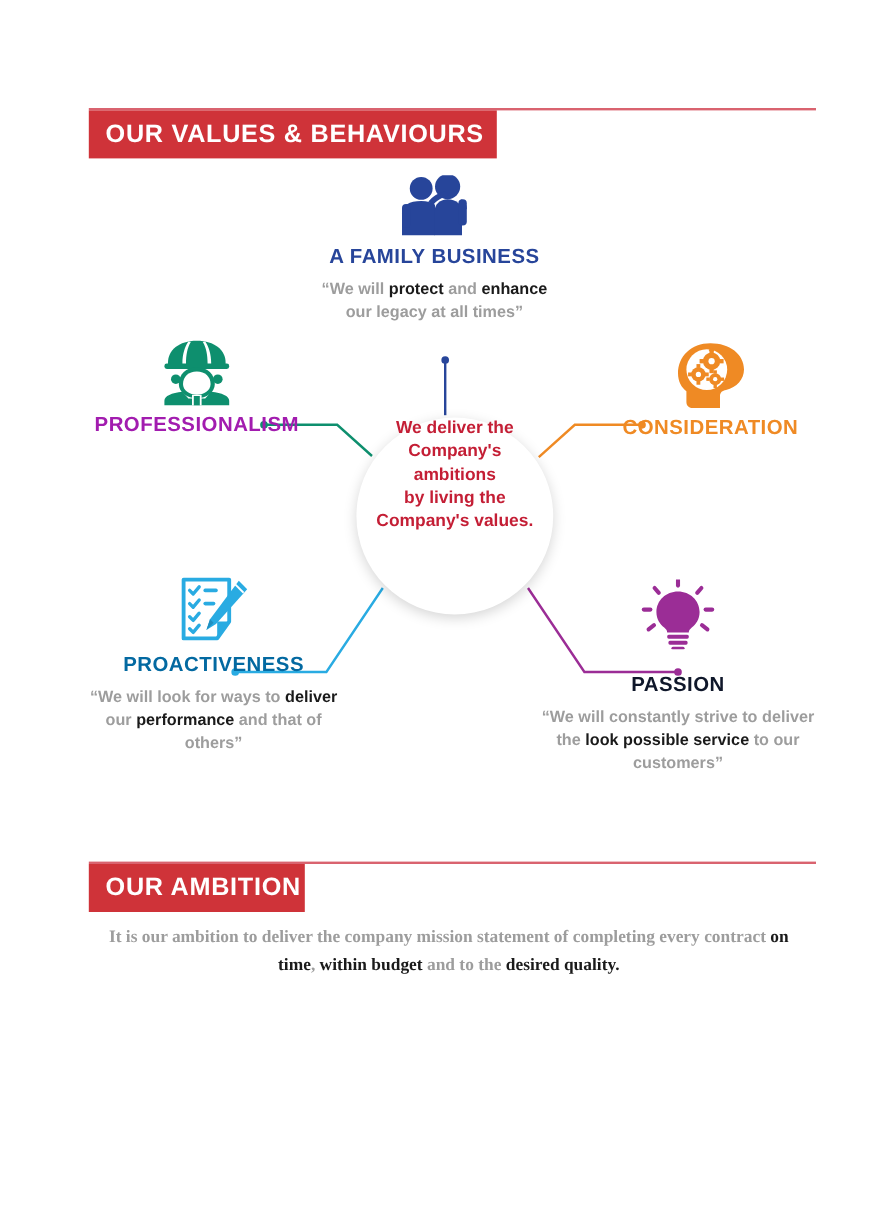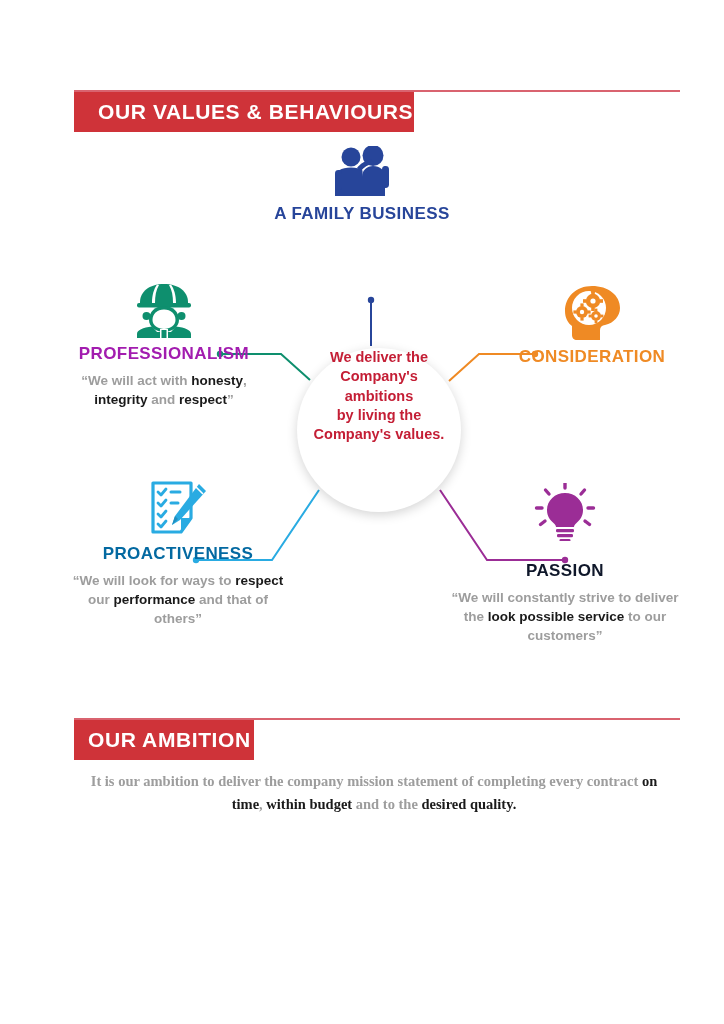--- a/index.html
+++ b/index.html
@@ -39,21 +39,21 @@
     align-items: center;
     font-family: "Liberation Sans", sans-serif;
   }
 
   #values-header { top: 90px; }
   #values-header .rule { width: 606px; }
   #values-header .chip {
     width: 340px;
     height: 40px;
     font-size: 21px;
-    padding-left: 24px;
+    padding-left: 14px;
     box-sizing: border-box;
   }
 
   #ambition-header { top: 718px; }
   #ambition-header .rule { width: 606px; }
   #ambition-header .chip {
     width: 180px;
     height: 40px;
     font-size: 21px;
     padding-left: 14px;
@@ -228,20 +228,21 @@
           <path d="M8,50 L8,32 C8,25 14,21.5 24,21.5 C29,21.5 33,22.6 35.5,24.6 L35.5,50 Z"></path>
           <path d="M35,50 L35,31 C35,24 40,20 46,20 C53,20 58,24 58,31 L58,50 Z"></path>
           <path d="M30,22 C33,18 38,14.5 44,13.5 L47,17 C41,18.5 36.5,21.5 34,25 Z"></path>
           <path d="M62,28 C62,24 60,21 57,20 L59,24 C60.5,25.5 61,27 61,29 Z"></path>
           <rect x="55" y="20" width="7" height="22" rx="3.4"></rect>
           <rect x="8" y="24" width="7" height="20" rx="3.4"></rect>
         </g>
       </svg>
     </div>
     <div class="node-title">A FAMILY BUSINESS</div>
+    <div class="node-desc"><span>“We  will  </span><b>protect</b><span> and </span><b>enhance</b><span> our legacy at all times”</span></div>
   </div>
 
   <div class="node" id="node-professionalism">
     <div class="icon-wrap">
       <svg width="58" height="56" viewBox="0 0 58 56">
         <g fill="#0e8f6e">
 
           <path d="M5,20 C5,10 14,2 29,2 C44,2 53,10 53,20 L53,23 L5,23 Z"></path>
           <rect x="2" y="21" width="54" height="4.5" rx="2"></rect>
 
@@ -254,21 +255,20 @@
           <circle cx="11.5" cy="34" r="4"></circle>
           <circle cx="46.5" cy="34" r="4"></circle>
 
           <path d="M2,56 L2,52 C2,48 8,45.5 17,44.5 L22,50 L29,50 L36,50 L41,44.5 C50,45.5 56,48 56,52 L56,56 Z"></path>
           <rect x="25" y="47" width="8" height="9" fill="#ffffff"></rect>
           <rect x="26.5" y="48" width="5" height="8"></rect>
         </g>
       </svg>
     </div>
     <div class="node-title">PROFESSIONALISM</div>
-    <div class="node-desc"><span>“We will act with </span><b>honesty</b><span>, </span><b>integrity</b><span> and </span><b>respect</b><span>”</span></div>
   </div>
 
   <div class="node" id="node-consideration">
     <div class="icon-wrap">
       <svg width="64" height="56" viewBox="0 0 64 56">
         <g fill="#ef8a24">
 
           <path d="M32,1 C16,1 5,12 5,26 C5,33 8,38 12,41 L12,50 C12,53 14,55 17,55 L40,55 L40,45 C40,42 42,40.5 45,40 C54,38 60,31 60,23 C60,10 48,1 32,1 Z"></path>
 
           <circle cx="29" cy="23" r="17" fill="#ffffff"></circle>
@@ -327,21 +327,21 @@
         </g>
 
         <g fill="#29abe2">
           <path d="M52,4 L59,11 L33,40 L25,45 L28,36 Z"></path>
           <path d="M25,45 L28,36 L31,39 Z" fill="#1f8fc0"></path>
         </g>
         <path d="M49,7 L56,14" stroke="#ffffff" stroke-width="1.6"></path>
       </svg>
     </div>
     <div class="node-title">PROACTIVENESS</div>
-    <div class="node-desc"><span>“We will look for ways to </span><b>respect</b><span> our </span><b>performance</b><span> and that of others”</span></div>
+    <div class="node-desc"><span>“We will look for ways to </span><b>deliver</b><span> our </span><b>performance</b><span> and that of others”</span></div>
   </div>
 
   <div class="node" id="node-passion">
     <div class="icon-wrap">
       <svg width="62" height="58" viewBox="0 0 62 58">
         <g fill="#9b2d96">
 
           <path d="M31,10 C21,10 13,17.5 13,27 C13,33 16,37 19.5,40 C21,41.3 22,42.5 22,44 L40,44 C40,42.5 41,41.3 42.5,40 C46,37 49,33 49,27 C49,17.5 41,10 31,10 Z"></path>
 
           <rect x="22" y="46" width="18" height="3.2" rx="1.3"></rect>

